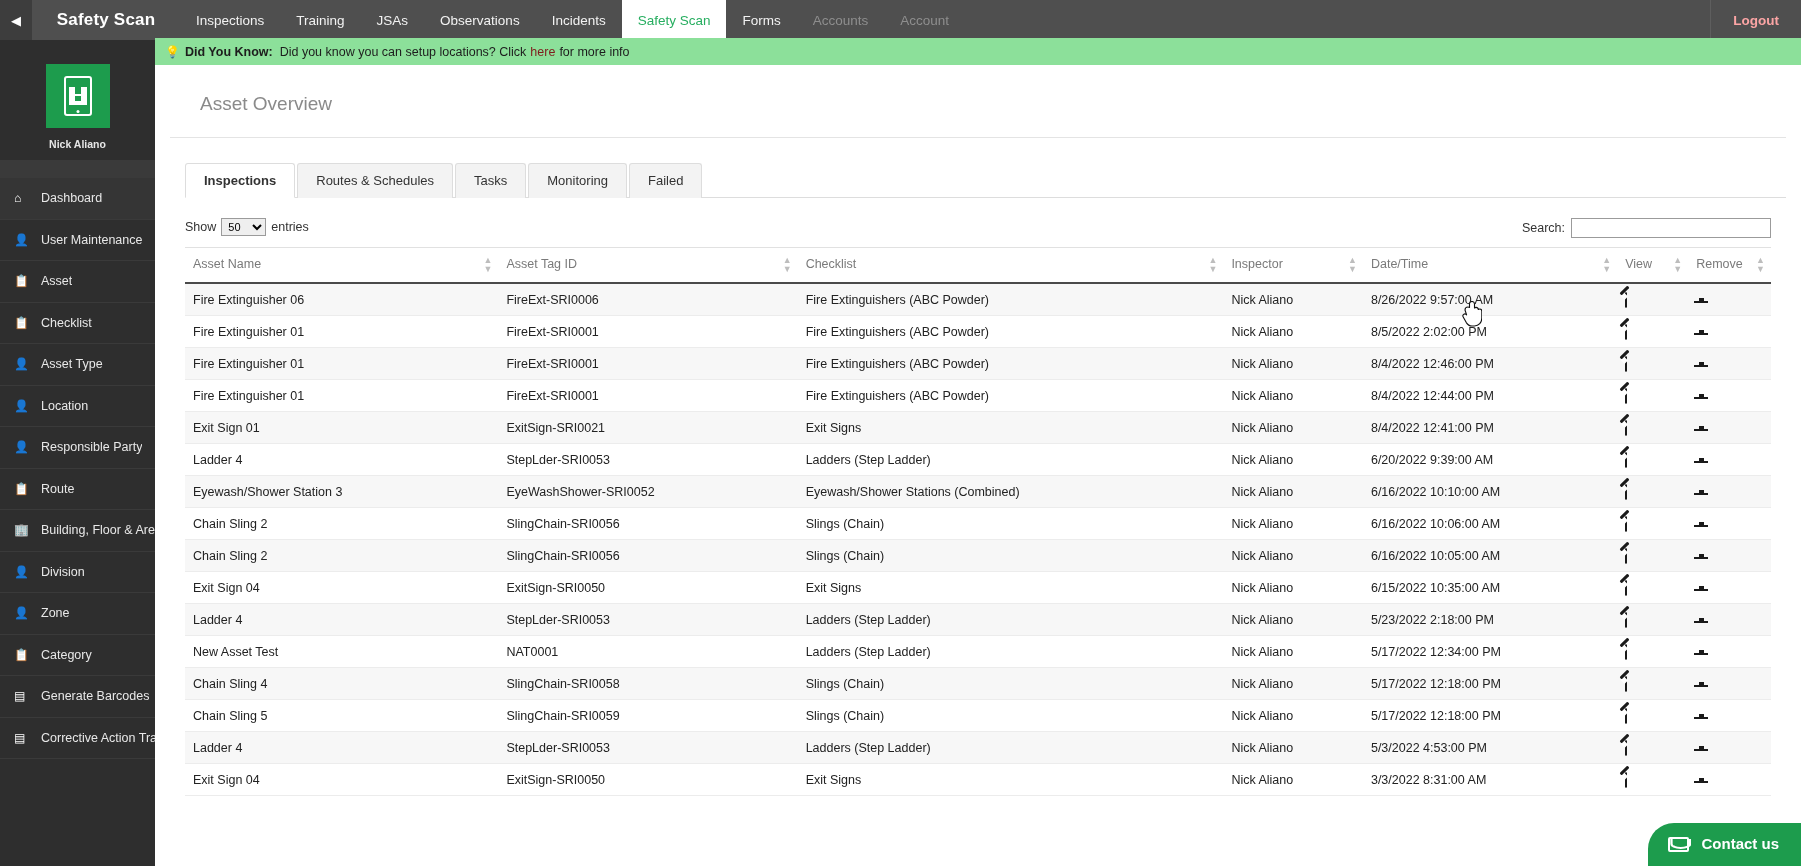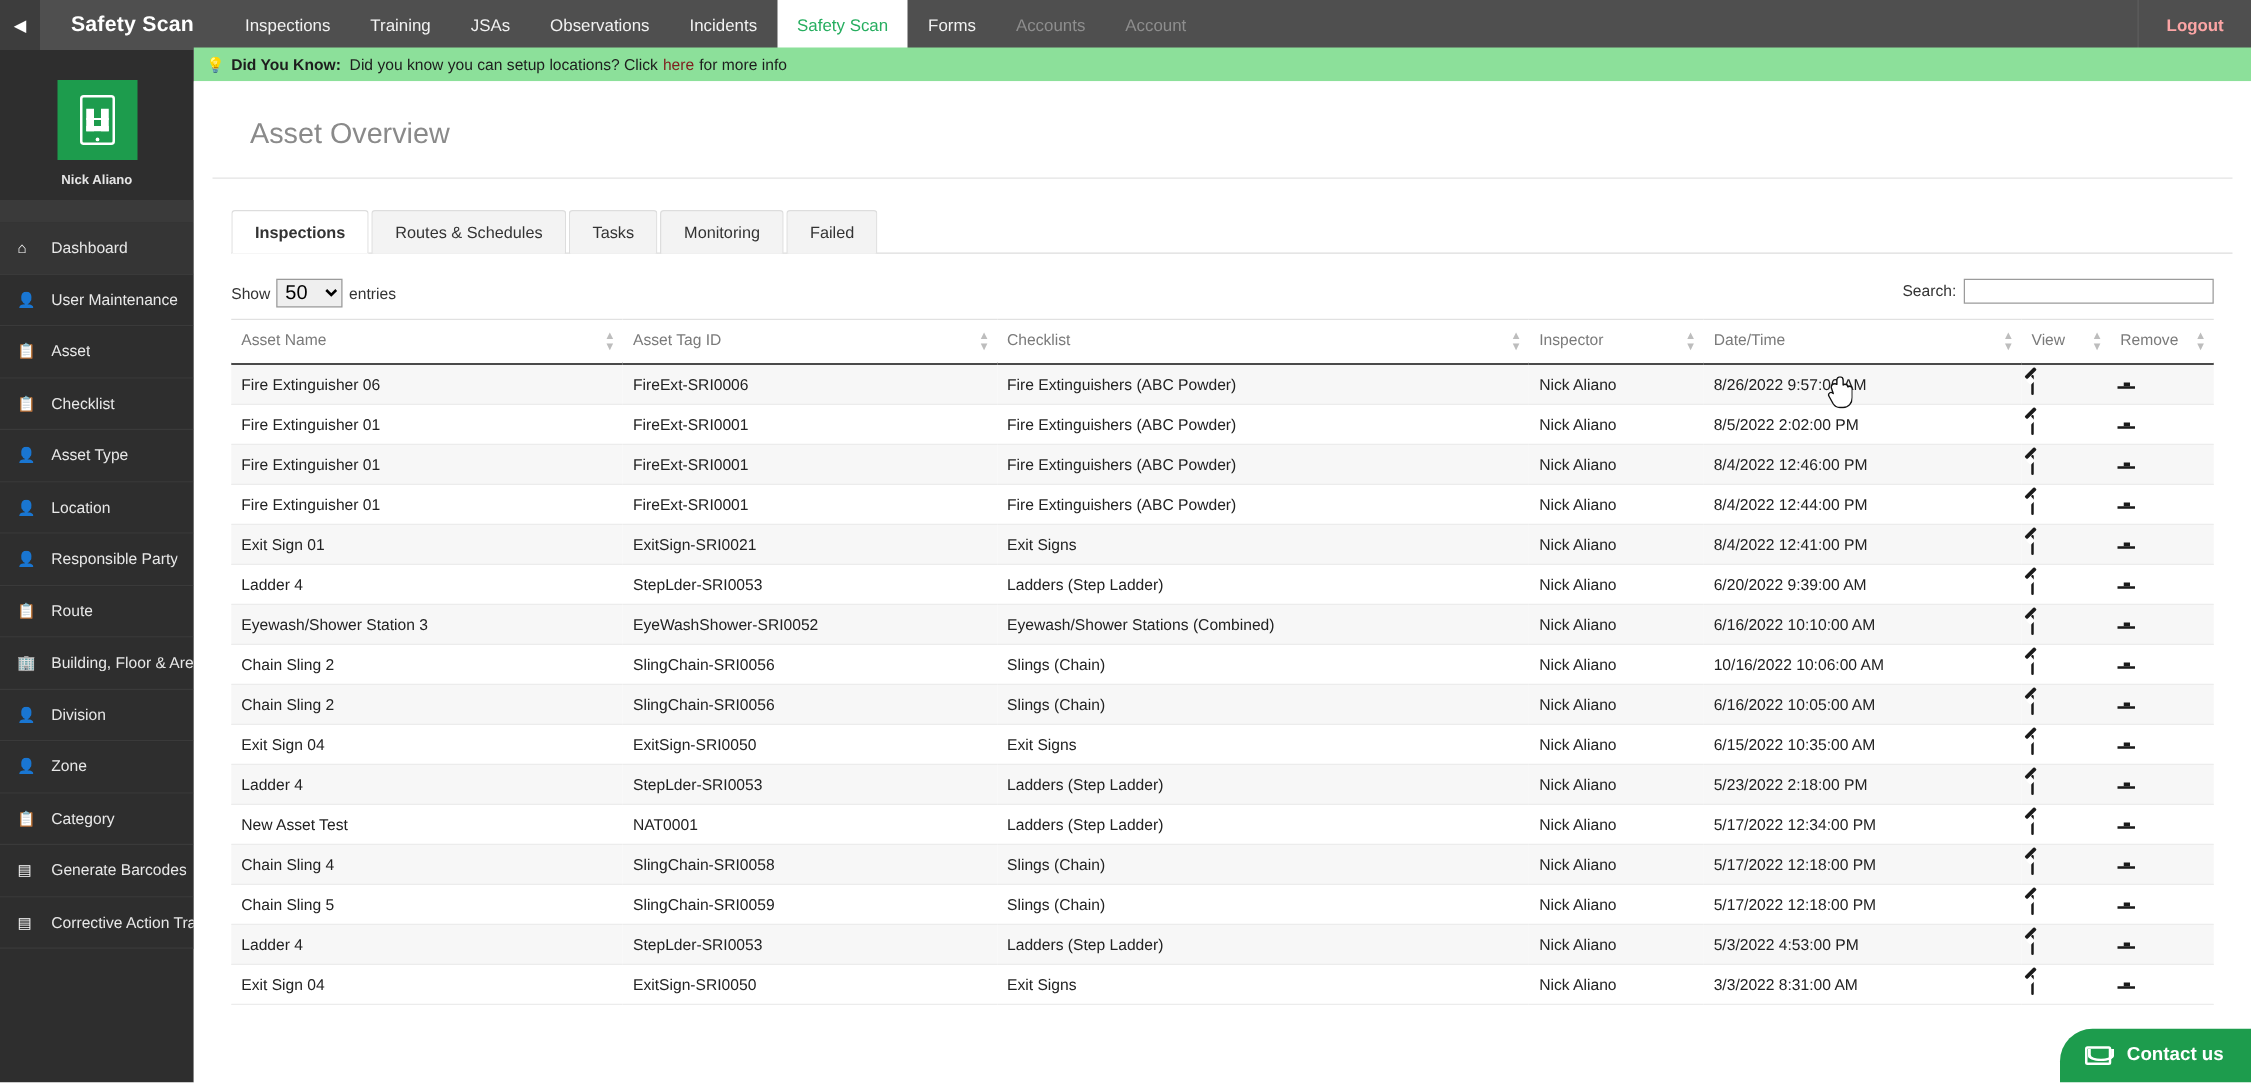--- a/index.html
+++ b/index.html
@@ -97,21 +97,21 @@
 
   
   #main {
     position: absolute; top: 65px; left: 155px; width: 1646px; height: 801px;
     background: #ffffff; overflow: hidden;
   }
   .page-head {
     padding: 28px 0 22px 30px; border-bottom: 1px solid #e4e4e4;
     margin: 0 15px;
   }
-  #page-title { font-size: 23px; color: #8a8a8a; font-weight: normal; }
+  #page-title { font-size: 19px; color: #8a8a8a; font-weight: normal; }
 
   
   .tabs {
     display: flex; margin: 24px 0 0 30px; border-bottom: 1px solid #dddddd;
     width: calc(100% - 45px);
   }
   .tab {
     padding: 9px 18px; font-size: 13px; color: #333333; cursor: pointer;
     background: #f3f3f3; border: 1px solid #dddddd; border-bottom: none;
     margin-right: 2px; border-radius: 3px 3px 0 0; position: relative; top: 1px;
@@ -123,21 +123,21 @@
     font-size: 12.5px; color: #333333;
   }
   .filter-row input[type=checkbox] { width: 12px; height: 12px; margin-right: 2px; }
 
   .table-controls {
     margin: 20px 30px 0 30px; display: flex; align-items: flex-start;
     justify-content: space-between; font-size: 12.5px; color: #333;
   }
   .len-ctl { display: flex; align-items: center; gap: 5px; }
   .len-ctl select {
-    font-size: 16px; font-family: "Liberation Sans", sans-serif;
+    font-size: 11px; font-family: "Liberation Sans", sans-serif;
     padding: 1px 2px; border: 1px solid #9b9b9b;
   }
   .search-ctl { display: flex; align-items: center; gap: 6px; }
   .search-ctl input {
     width: 200px; height: 20px; border: 1px solid #9b9b9b;
     font-family: "Liberation Sans", sans-serif; font-size: 12px; padding: 0 3px;
   }
 
   
   .tbl-wrap { margin: 9px 30px 0 30px; }
@@ -426,21 +426,21 @@
             <td class="c-insp">Nick Aliano</td>
             <td class="c-date">6/16/2022 10:10:00 AM</td>
             <td class="c-view"><span class="icon-btn"><span class="ico-edit"></span></span></td>
             <td class="c-rem"><span class="icon-btn"><span class="ico-trash"></span></span></td>
           </tr>
           <tr>
             <td class="c-name">Chain Sling 2</td>
             <td class="c-tag">SlingChain-SRI0056</td>
             <td class="c-chk">Slings (Chain)</td>
             <td class="c-insp">Nick Aliano</td>
-            <td class="c-date">10/16/2022 10:06:00 AM</td>
+            <td class="c-date">6/16/2022 10:06:00 AM</td>
             <td class="c-view"><span class="icon-btn"><span class="ico-edit"></span></span></td>
             <td class="c-rem"><span class="icon-btn"><span class="ico-trash"></span></span></td>
           </tr>
           <tr>
             <td class="c-name">Chain Sling 2</td>
             <td class="c-tag">SlingChain-SRI0056</td>
             <td class="c-chk">Slings (Chain)</td>
             <td class="c-insp">Nick Aliano</td>
             <td class="c-date">6/16/2022 10:05:00 AM</td>
             <td class="c-view"><span class="icon-btn"><span class="ico-edit"></span></span></td>

